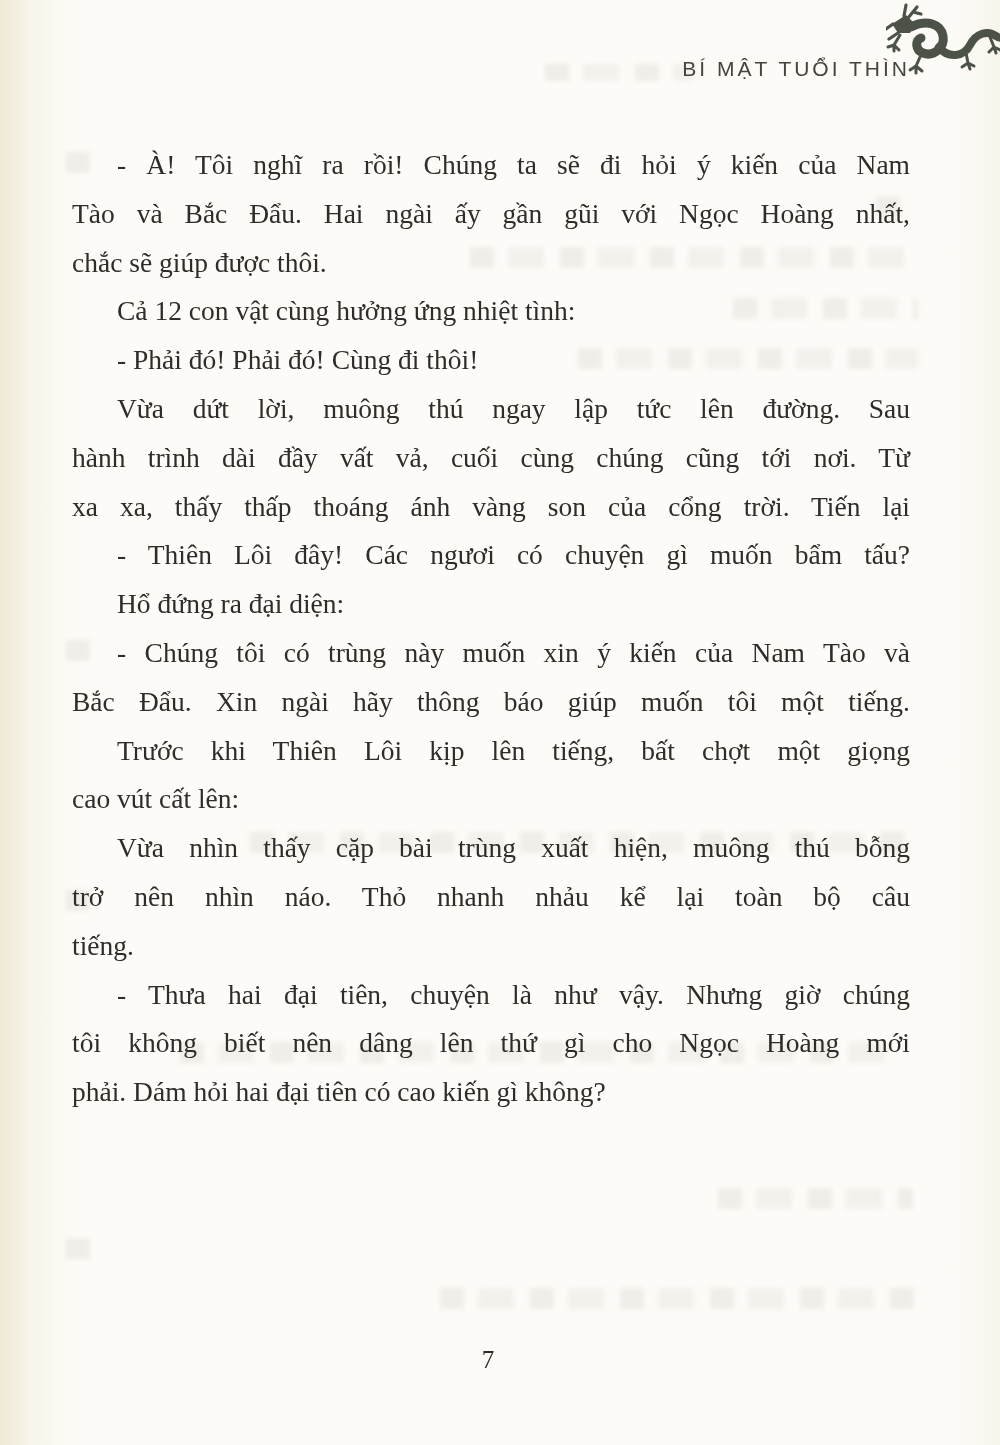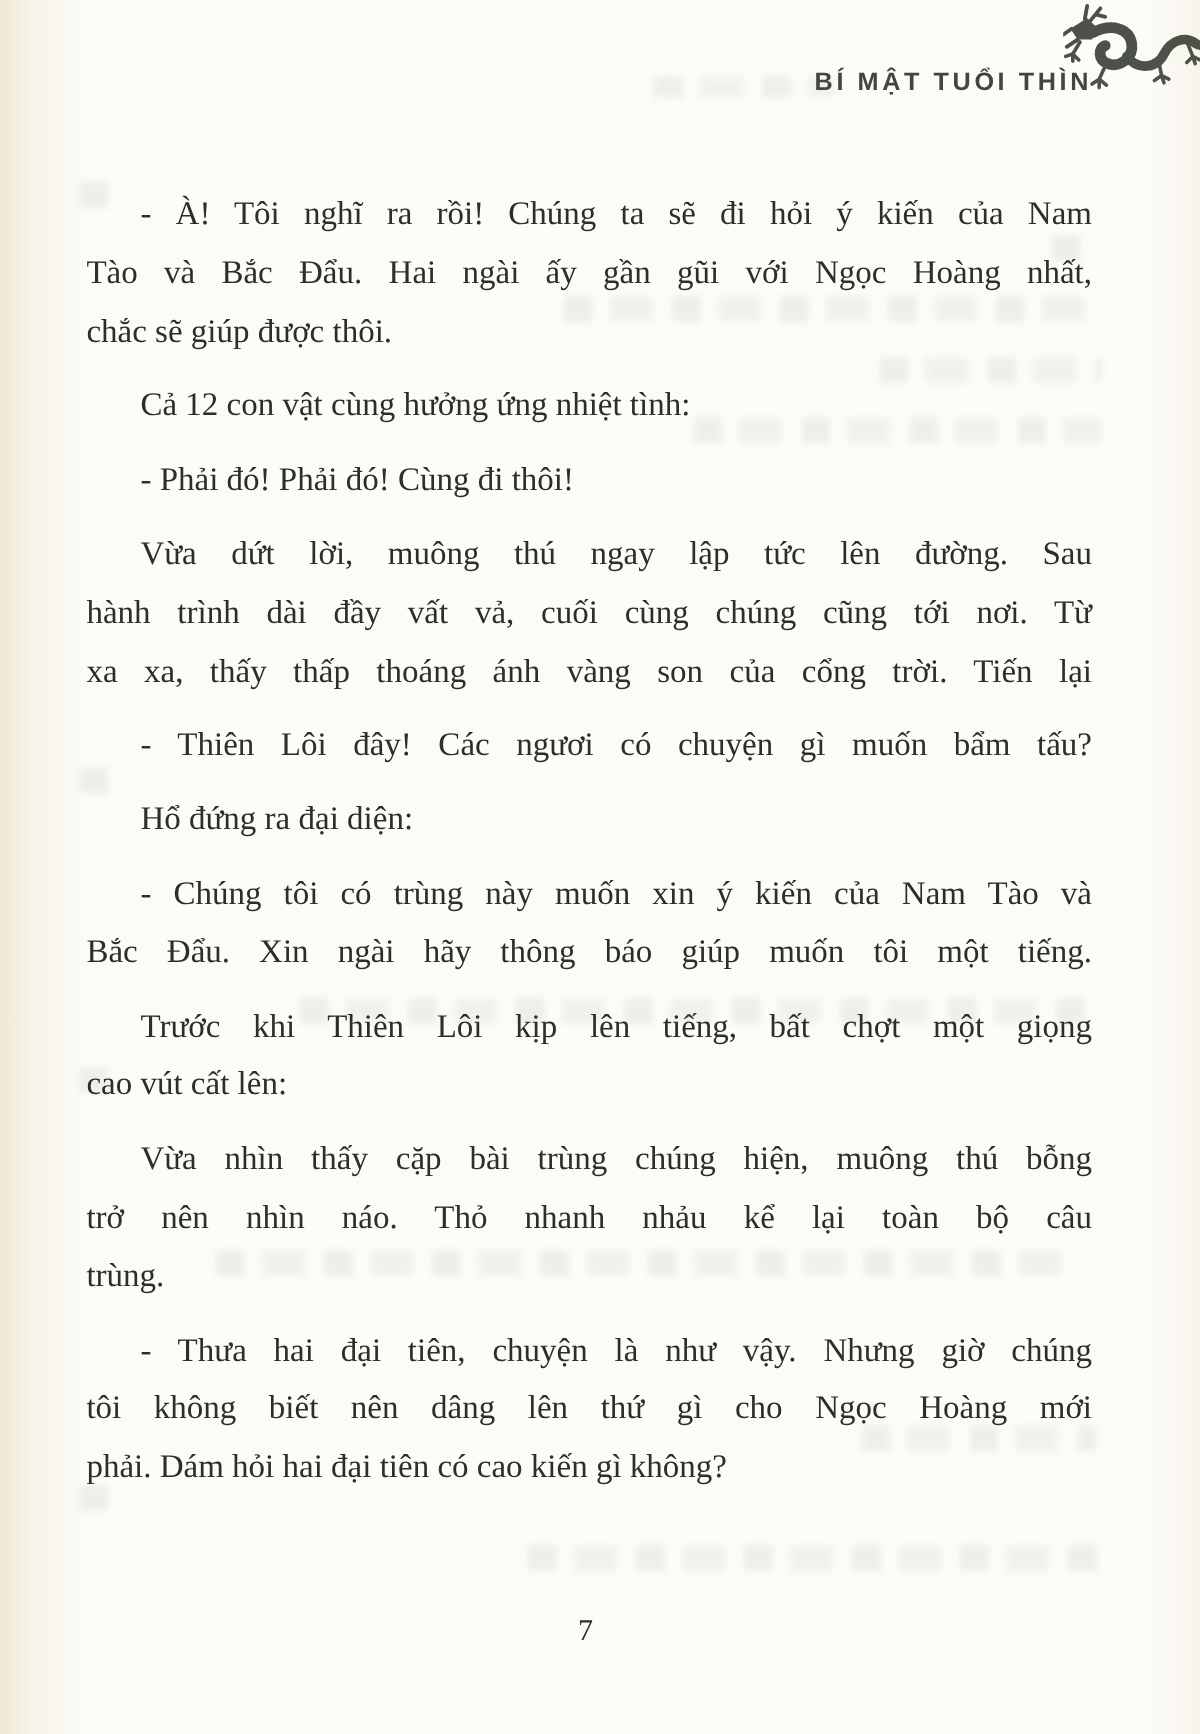--- a/index.html
+++ b/index.html
@@ -15,34 +15,34 @@
     background:
       linear-gradient(90deg, rgba(236,230,205,0.85) 0px, rgba(236,230,205,0.35) 28px, rgba(252,251,247,0) 70px),
       linear-gradient(90deg, rgba(252,251,247,0) 955px, rgba(242,238,224,0.5) 1000px),
       var(--paper, #fcfbf7);
   }
   
   .running-head{position:absolute;top:0;left:0;right:0;height:110px;}
   .head-title{
     position:absolute;top:57px;right:90px;
     font-family:"Liberation Sans", sans-serif;
-    font-weight:bold;font-size:21px;letter-spacing:3px;
+    font-weight:normal;font-size:21px;letter-spacing:3px;
     color:var(--header-ink,#45443f);
     white-space:nowrap;
   }
   .dragon{position:absolute;top:2px;right:-6px;width:120px;height:84px;}
   
   .content{
     position:absolute;left:72px;top:141px;width:838px;
     font-size:27.5px;line-height:48.8px;
     color:var(--ink,#2f2d29);
   }
   .line{text-align:justify;text-align-last:justify;white-space:normal;}
   .line.notfull{text-align-last:left;}
-  .line.first{text-indent:45px;margin-top:13px;}
+  .line.first{text-indent:45px;}
   
   .folio{
     position:absolute;top:1346px;left:0;width:976px;
     text-align:center;font-size:25px;color:var(--ink,#2f2d29);
   }
   
   .ghost{
     position:absolute;height:21px;
     background:repeating-linear-gradient(90deg,
       rgba(95,92,80,0.20) 0px, rgba(95,92,80,0.20) 24px,
@@ -124,23 +124,23 @@
       </div>
       <div>
         <div class="line first">- Chúng tôi có trùng này muốn xin ý kiến của Nam Tào và</div>
         <div class="line">Bắc Đẩu. Xin ngài hãy thông báo giúp muốn tôi một tiếng.</div>
       </div>
       <div>
         <div class="line first">Trước khi Thiên Lôi kịp lên tiếng, bất chợt một giọng</div>
         <div class="line notfull">cao vút cất lên:</div>
       </div>
       <div>
-        <div class="line first">Vừa nhìn thấy cặp bài trùng chúng hiện, muông thú bỗng</div>
+        <div class="line first">Vừa nhìn thấy cặp bài trùng xuất hiện, muông thú bỗng</div>
         <div class="line">trở nên nhìn náo. Thỏ nhanh nhảu kể lại toàn bộ câu</div>
-        <div class="line notfull">trùng.</div>
+        <div class="line notfull">tiếng.</div>
       </div>
       <div>
         <div class="line first">- Thưa hai đại tiên, chuyện là như vậy. Nhưng giờ chúng</div>
         <div class="line">tôi không biết nên dâng lên thứ gì cho Ngọc Hoàng mới</div>
         <div class="line notfull">phải. Dám hỏi hai đại tiên có cao kiến gì không?</div>
       </div>
     </div>
 
   <div class="folio">7</div>
 

